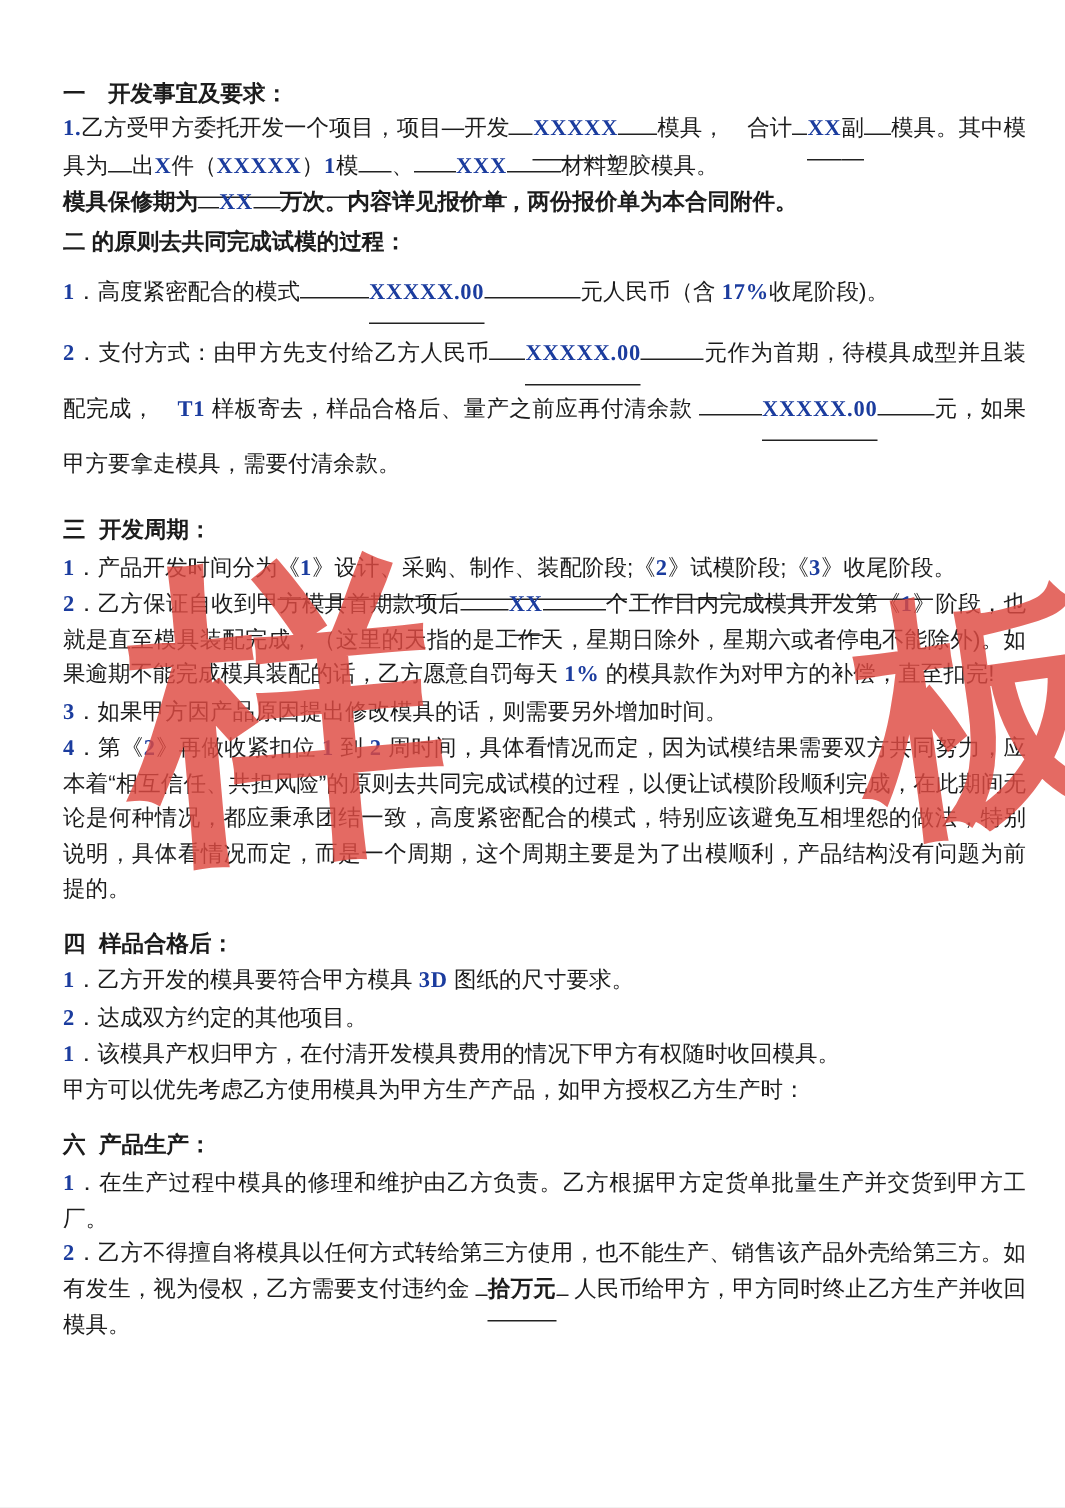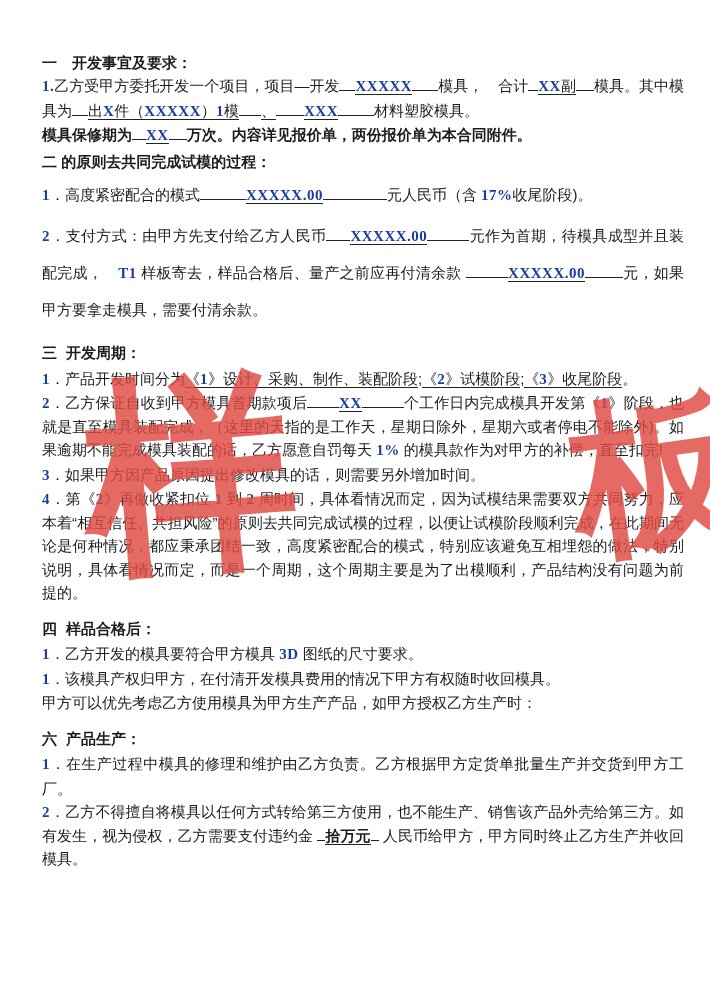--- a/index.html
+++ b/index.html
@@ -21,21 +21,21 @@
   .h{font-weight:bold;margin-top:3px;}
   .gap{margin-top:15px;font-family:Liberation Mono, monospace;}
   .bigpay{line-height:2.45;margin-top:4px;}
   .bold{font-weight:bold;}
   .ph{
     color:#1b3c9e;
     font-family:"Liberation Serif",serif;
     font-weight:bold;
     letter-spacing:.5px;
   }
-  .ul{border-bottom:1.6px solid #222;padding-bottom:0;}
+  .ul{border-bottom:1.6px solid #222;padding-bottom:12px;}
   .blank{display:inline-block;}
   .wm{
     position:absolute;
     color:#df4a42;
     opacity:.82;
     font-weight:bold;
     font-family:"DejaVu Serif",serif;
     pointer-events:none;
     line-height:1;
     z-index:5;
@@ -56,19 +56,20 @@
       <p class="para h"><span class="bold">二 的原则去共同完成试模的过程：</span></p>
       <p class="para bigpay"><span class="ph">1</span><span>．高度紧密配合的模式</span><span class="ul blank" style="width: 46px;"></span><span class="ph ul">XXXXX.00</span><span class="ul blank" style="width: 64px;"></span><span>元人民币（含 </span><span class="ph">17%</span><span>收尾阶段)。</span></p>
       <p class="para bigpay"><span class="ph">2</span><span>．支付方式：由甲方先支付给乙方人民币</span><span class="ul blank" style="width: 24px;"></span><span class="ph ul">XXXXX.00</span><span class="ul blank" style="width: 42px;"></span><span>元作为首期，待模具成型并且装配完成，　</span><span class="ph">T1</span><span> 样板寄去，样品合格后、量产之前应再付清余款 </span><span class="ul blank" style="width: 42px;"></span><span class="ph ul">XXXXX.00</span><span class="ul blank" style="width: 38px;"></span><span>元，如果甲方要拿走模具，需要付清余款。</span></p>
       <p class="para h gap"><span class="bold">三 开发周期：</span></p>
       <p class="para"><span class="bold ph">1</span><span>．产品开发时间分为</span><span class="ul">《</span><span class="ph ul">1</span><span class="ul">》设计、采购、制作、装配阶段</span><span>;</span><span class="ul">《</span><span class="ph ul">2</span><span class="ul">》试模阶段</span><span>;</span><span class="ul">《</span><span class="ph ul">3</span><span class="ul">》收尾阶段</span><span>。</span></p>
       <p class="para"><span class="bold ph">2</span><span>．乙方保证自收到甲方模具首期款项后</span><span class="ul blank" style="width: 32px;"></span><span class="ph ul">XX</span><span class="ul blank" style="width: 42px;"></span><span>个工作日内完成模具开发第《</span><span class="ph">1</span><span>》阶段，也就是直至模具装配完成，（这里的天指的是工作天，星期日除外，星期六或者停电不能除外)。如果逾期不能完成模具装配的话，乙方愿意自罚每天 </span><span class="ph">1%</span><span> 的模具款作为对甲方的补偿，直至扣完!</span></p>
       <p class="para"><span class="bold ph">3</span><span>．如果甲方因产品原因提出修改模具的话，则需要另外增加时间。</span></p>
       <p class="para"><span class="bold ph">4</span><span>．第《</span><span class="ph">2</span><span>》再做收紧扣位 </span><span class="ph">1</span><span> 到 </span><span class="ph">2</span><span> 周时间，具体看情况而定，因为试模结果需要双方共同努力，应本着“相互信任、共担风险”的原则去共同完成试模的过程，以便让试模阶段顺利完成，在此期间无论是何种情况，都应秉承团结一致，高度紧密配合的模式，特别应该避免互相埋怨的做法，特别说明，具体看情况而定，而是一个周期，这个周期主要是为了出模顺利，产品结构没有问题为前提的。</span></p>
       <p class="para h gap"><span class="bold">四 样品合格后：</span></p>
       <p class="para"><span class="ph">1</span><span>．乙方开发的模具要符合甲方模具 </span><span class="ph">3D</span><span> 图纸的尺寸要求。</span></p>
+      <p class="para"><span class="ph">2</span><span>．达成双方约定的其他项目。</span></p>
       <p class="para"><span class="ph">1</span><span>．该模具产权归甲方，在付清开发模具费用的情况下甲方有权随时收回模具。</span></p>
       <p class="para"><span>甲方可以优先考虑乙方使用模具为甲方生产产品，如甲方授权乙方生产时：</span></p>
       <p class="para h gap"><span class="bold">六 产品生产：</span></p>
       <p class="para"><span class="ph">1</span><span>．在生产过程中模具的修理和维护由乙方负责。乙方根据甲方定货单批量生产并交货到甲方工厂。</span></p>
       <p class="para"><span class="ph">2</span><span>．乙方不得擅自将模具以任何方式转给第三方使用，也不能生产、销售该产品外壳给第三方。如有发生，视为侵权，乙方需要支付违约金 </span><span class="ul blank" style="width: 8px;"></span><span class="bold ul">拾万元</span><span class="ul blank" style="width: 8px;"></span><span> 人民币给甲方，甲方同时终止乙方生产并收回模具。</span></p>
     </div>
 </div>
 
 </body></html>

